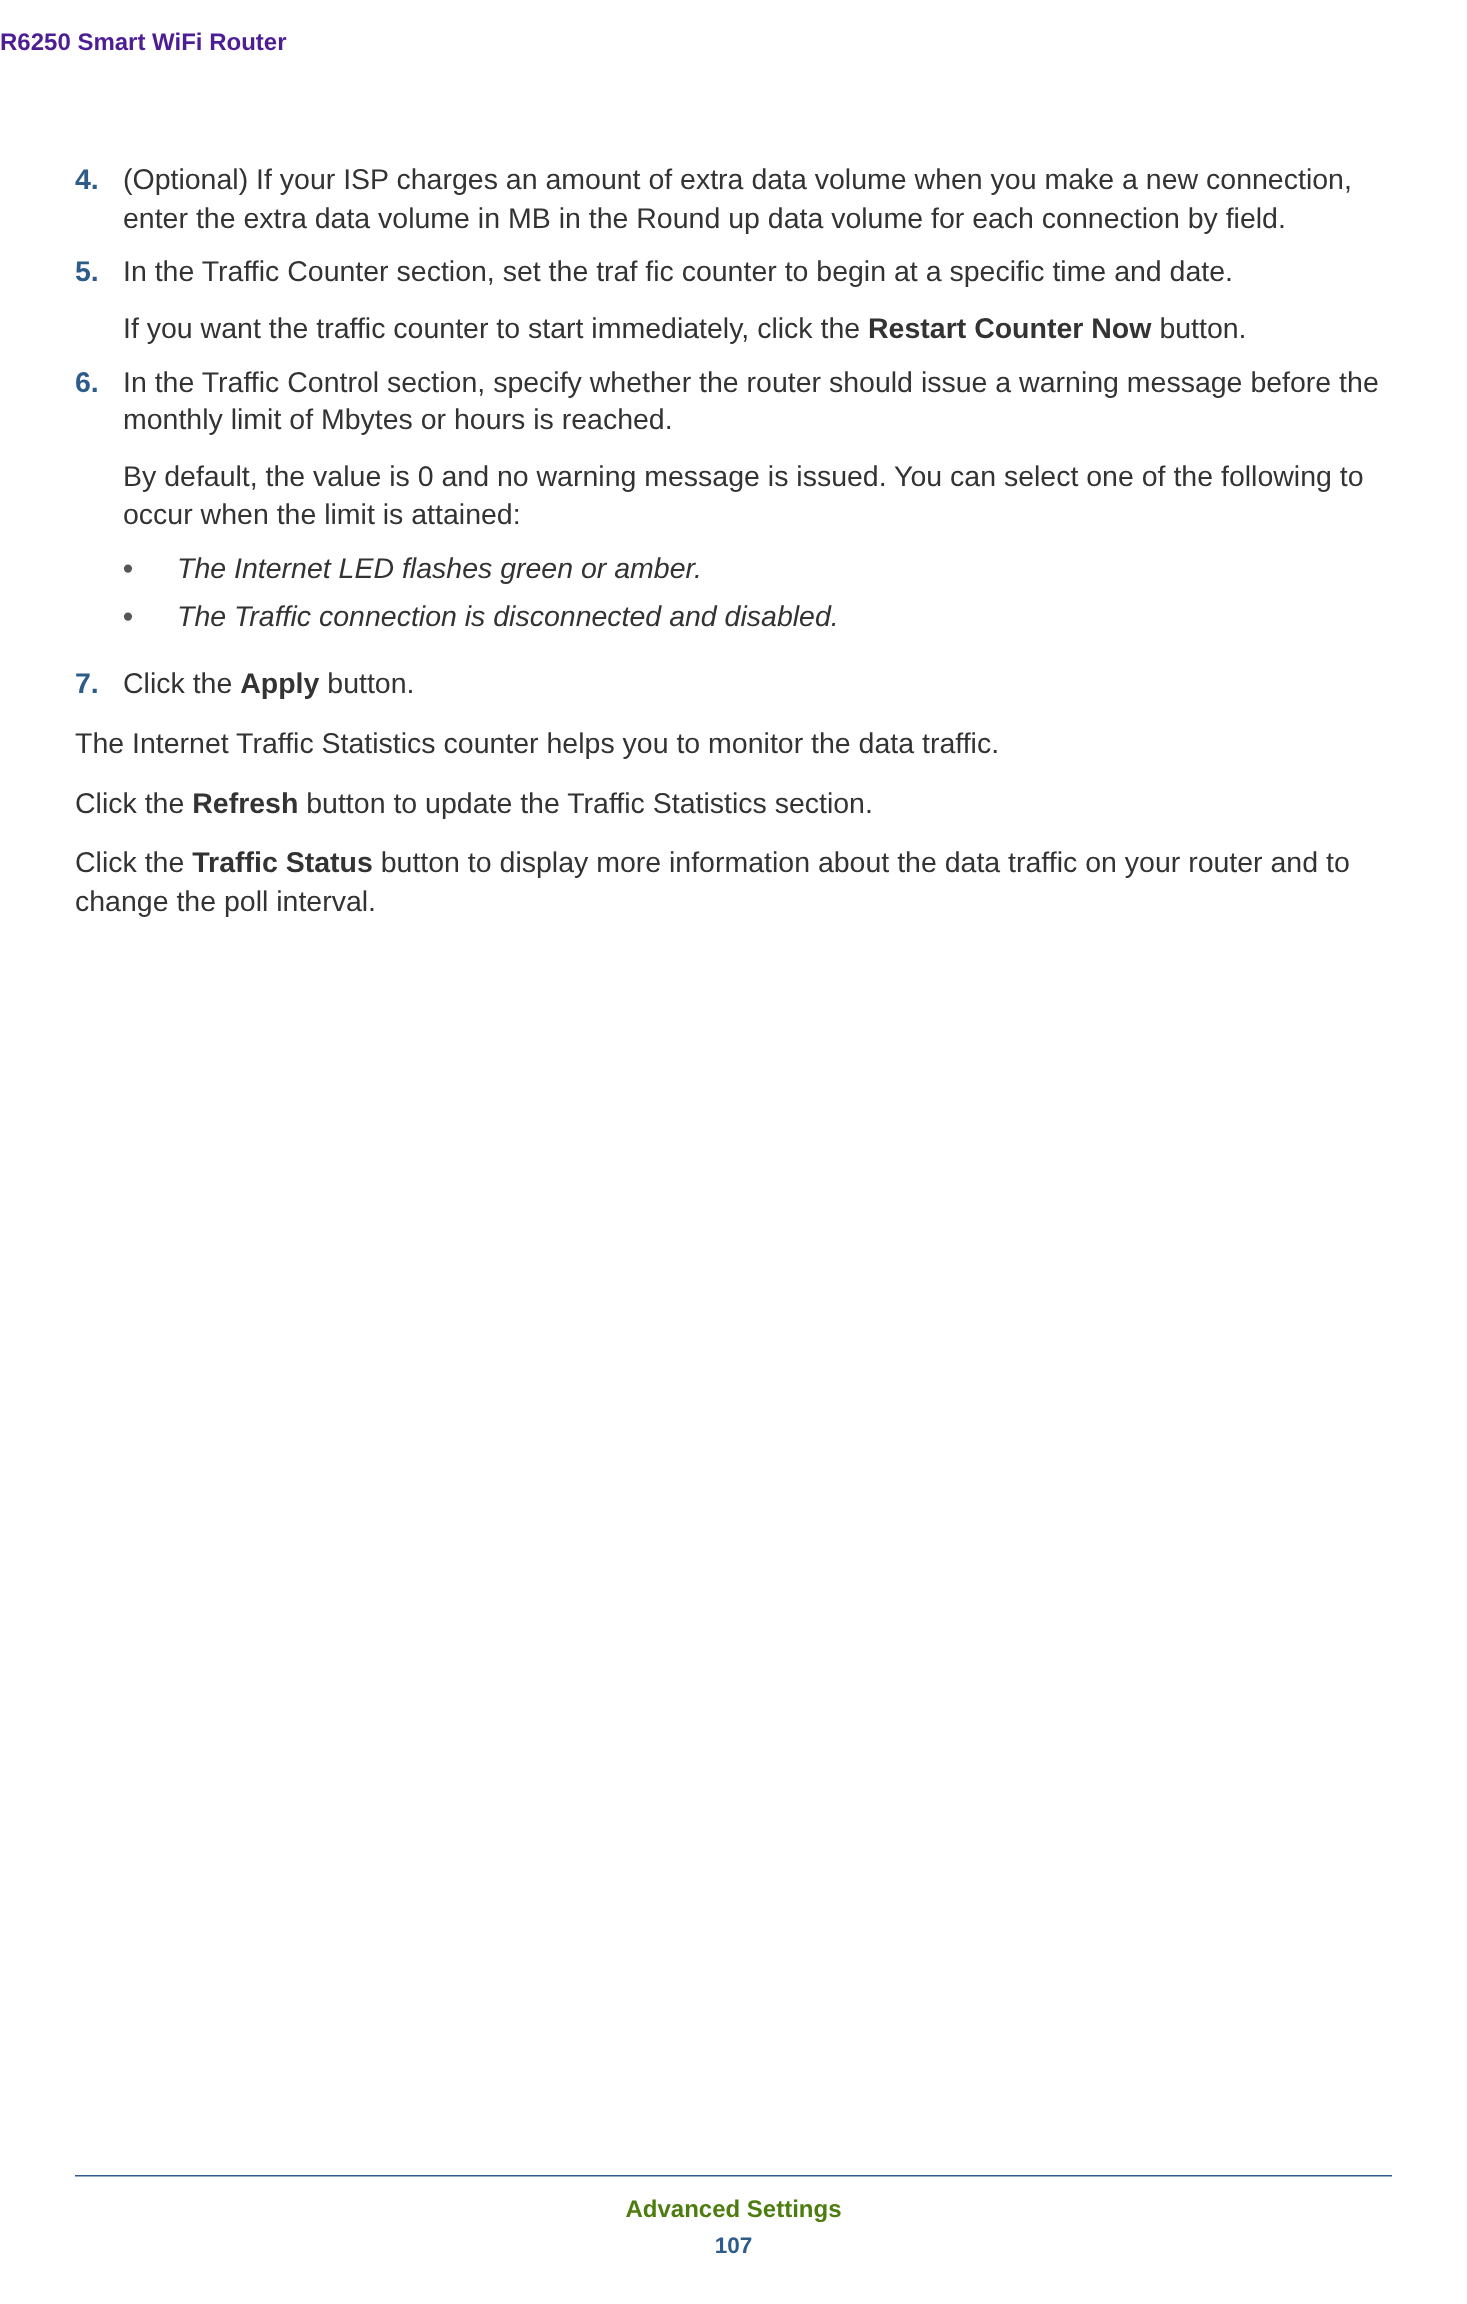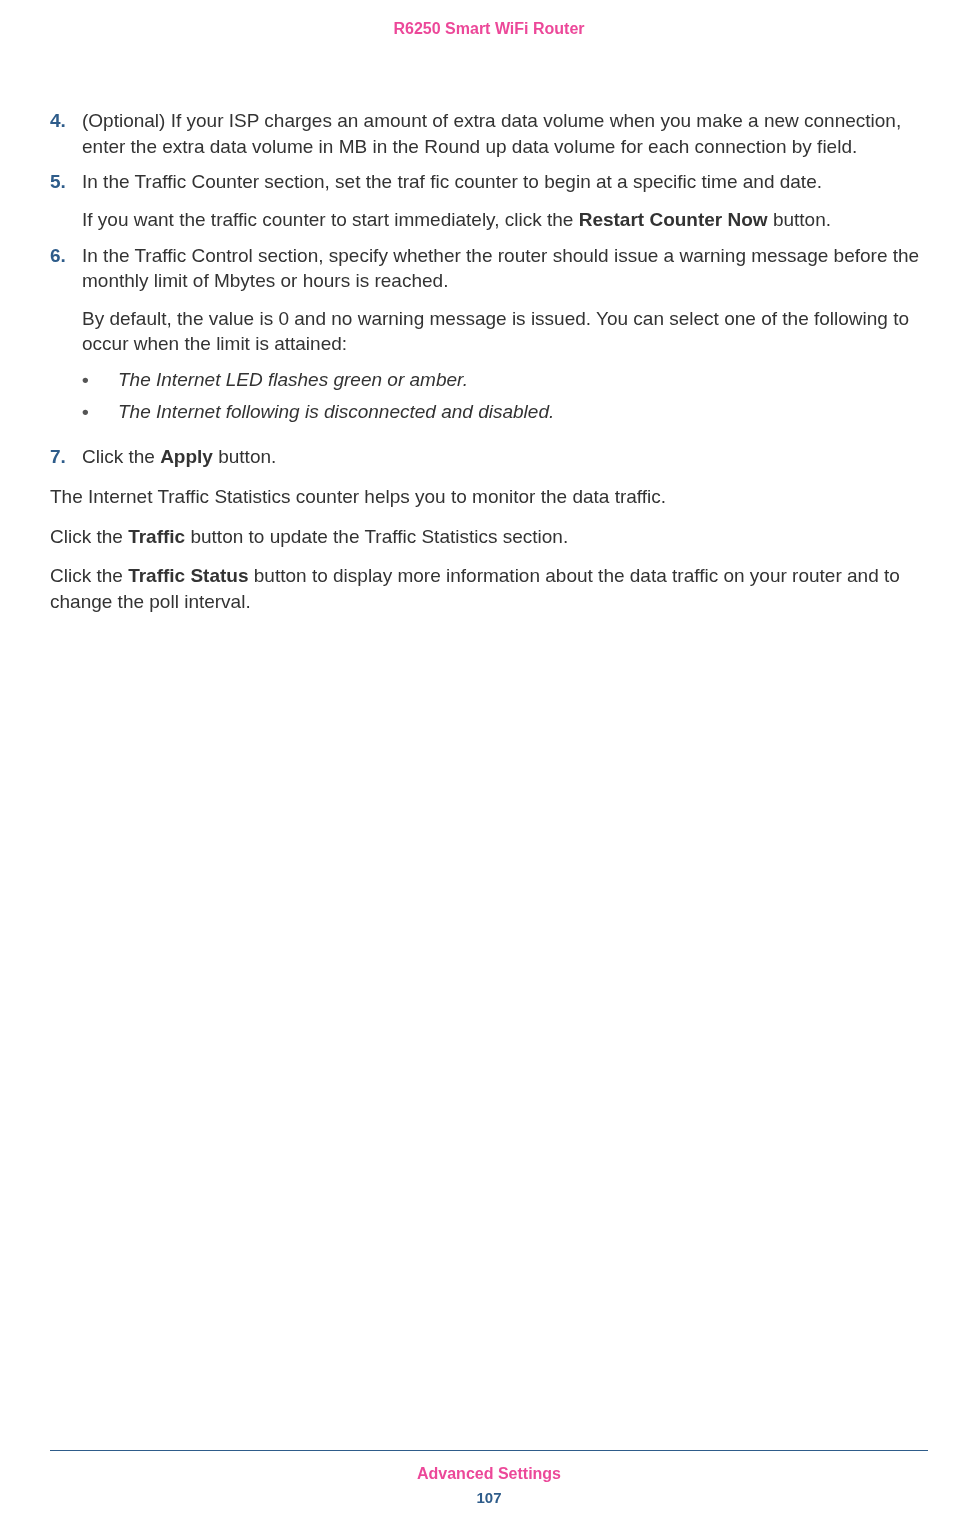--- a/index.html
+++ b/index.html
@@ -10,25 +10,24 @@
     body {
       width: 978px;
       height: 1536px;
       font-family: Arial, Helvetica, sans-serif;
       font-size: 19px;
       color: #333;
       position: relative;
       background: #fff;
     }
     .header {
-      text-align: center;
       padding-top: 20px;
       font-weight: bold;
       font-size: 16px;
-      color: #ec4899;
+      color: #4c1d95;
     }
     .content {
       padding: 70px 50px 0 50px;
       line-height: 1.35;
     }
     .step {
       display: flex;
       margin-bottom: 10px;
     }
     .step-num {
@@ -77,21 +76,21 @@
       right: 0;
       text-align: center;
     }
     .footer-line {
       border-top: 1px solid #2e5c8a;
       margin: 0 50px 14px 50px;
     }
     .footer-title {
       font-weight: bold;
       font-size: 16px;
-      color: #ec4899;
+      color: #4d7c0f;
       margin-bottom: 6px;
     }
     .footer-page {
       font-weight: bold;
       font-size: 15px;
       color: #2e5c8a;
     }
   </style>
 </head>
 <body>
@@ -124,37 +123,37 @@
     <div class="step-body">
       <span>In the Traffic Control section, specify whether the router should issue a warning message before the monthly limit of Mbytes or hours is reached.</span>
       <div class="step-para">By default, the value is 0 and no warning message is issued. You can select one of the following to occur when the limit is attained:</div>
       <div class="bullet-list">
         <div class="bullet-item">
           <div class="bullet-dot">•</div>
           <div class="bullet-text">The Internet LED flashes green or amber.</div>
         </div>
         <div class="bullet-item">
           <div class="bullet-dot">•</div>
-          <div class="bullet-text">The Internet following is disconnected and disabled.</div>
+          <div class="bullet-text">The Traffic connection is disconnected and disabled.</div>
         </div>
       </div>
     </div>
   </div>
 
   <div class="step">
     <div class="step-num">7.</div>
     <div class="step-body">
       <span>Click the </span><span class="bold">Apply</span><span> button.</span>
     </div>
   </div>
 
   <div class="body-para">The Internet Traffic Statistics counter helps you to monitor the data traffic.</div>
 
   <div class="body-para">
-    <span>Click the </span><span class="bold">Traffic</span><span> button to update the Traffic Statistics section.</span>
+    <span>Click the </span><span class="bold">Refresh</span><span> button to update the Traffic Statistics section.</span>
   </div>
 
   <div class="body-para">
     <span>Click the </span><span class="bold">Traffic Status</span><span> button to display more information about the data traffic on your router and to change the poll interval.</span>
   </div>
 
 </div>
 
 <div class="footer">
   <div class="footer-line"></div>

